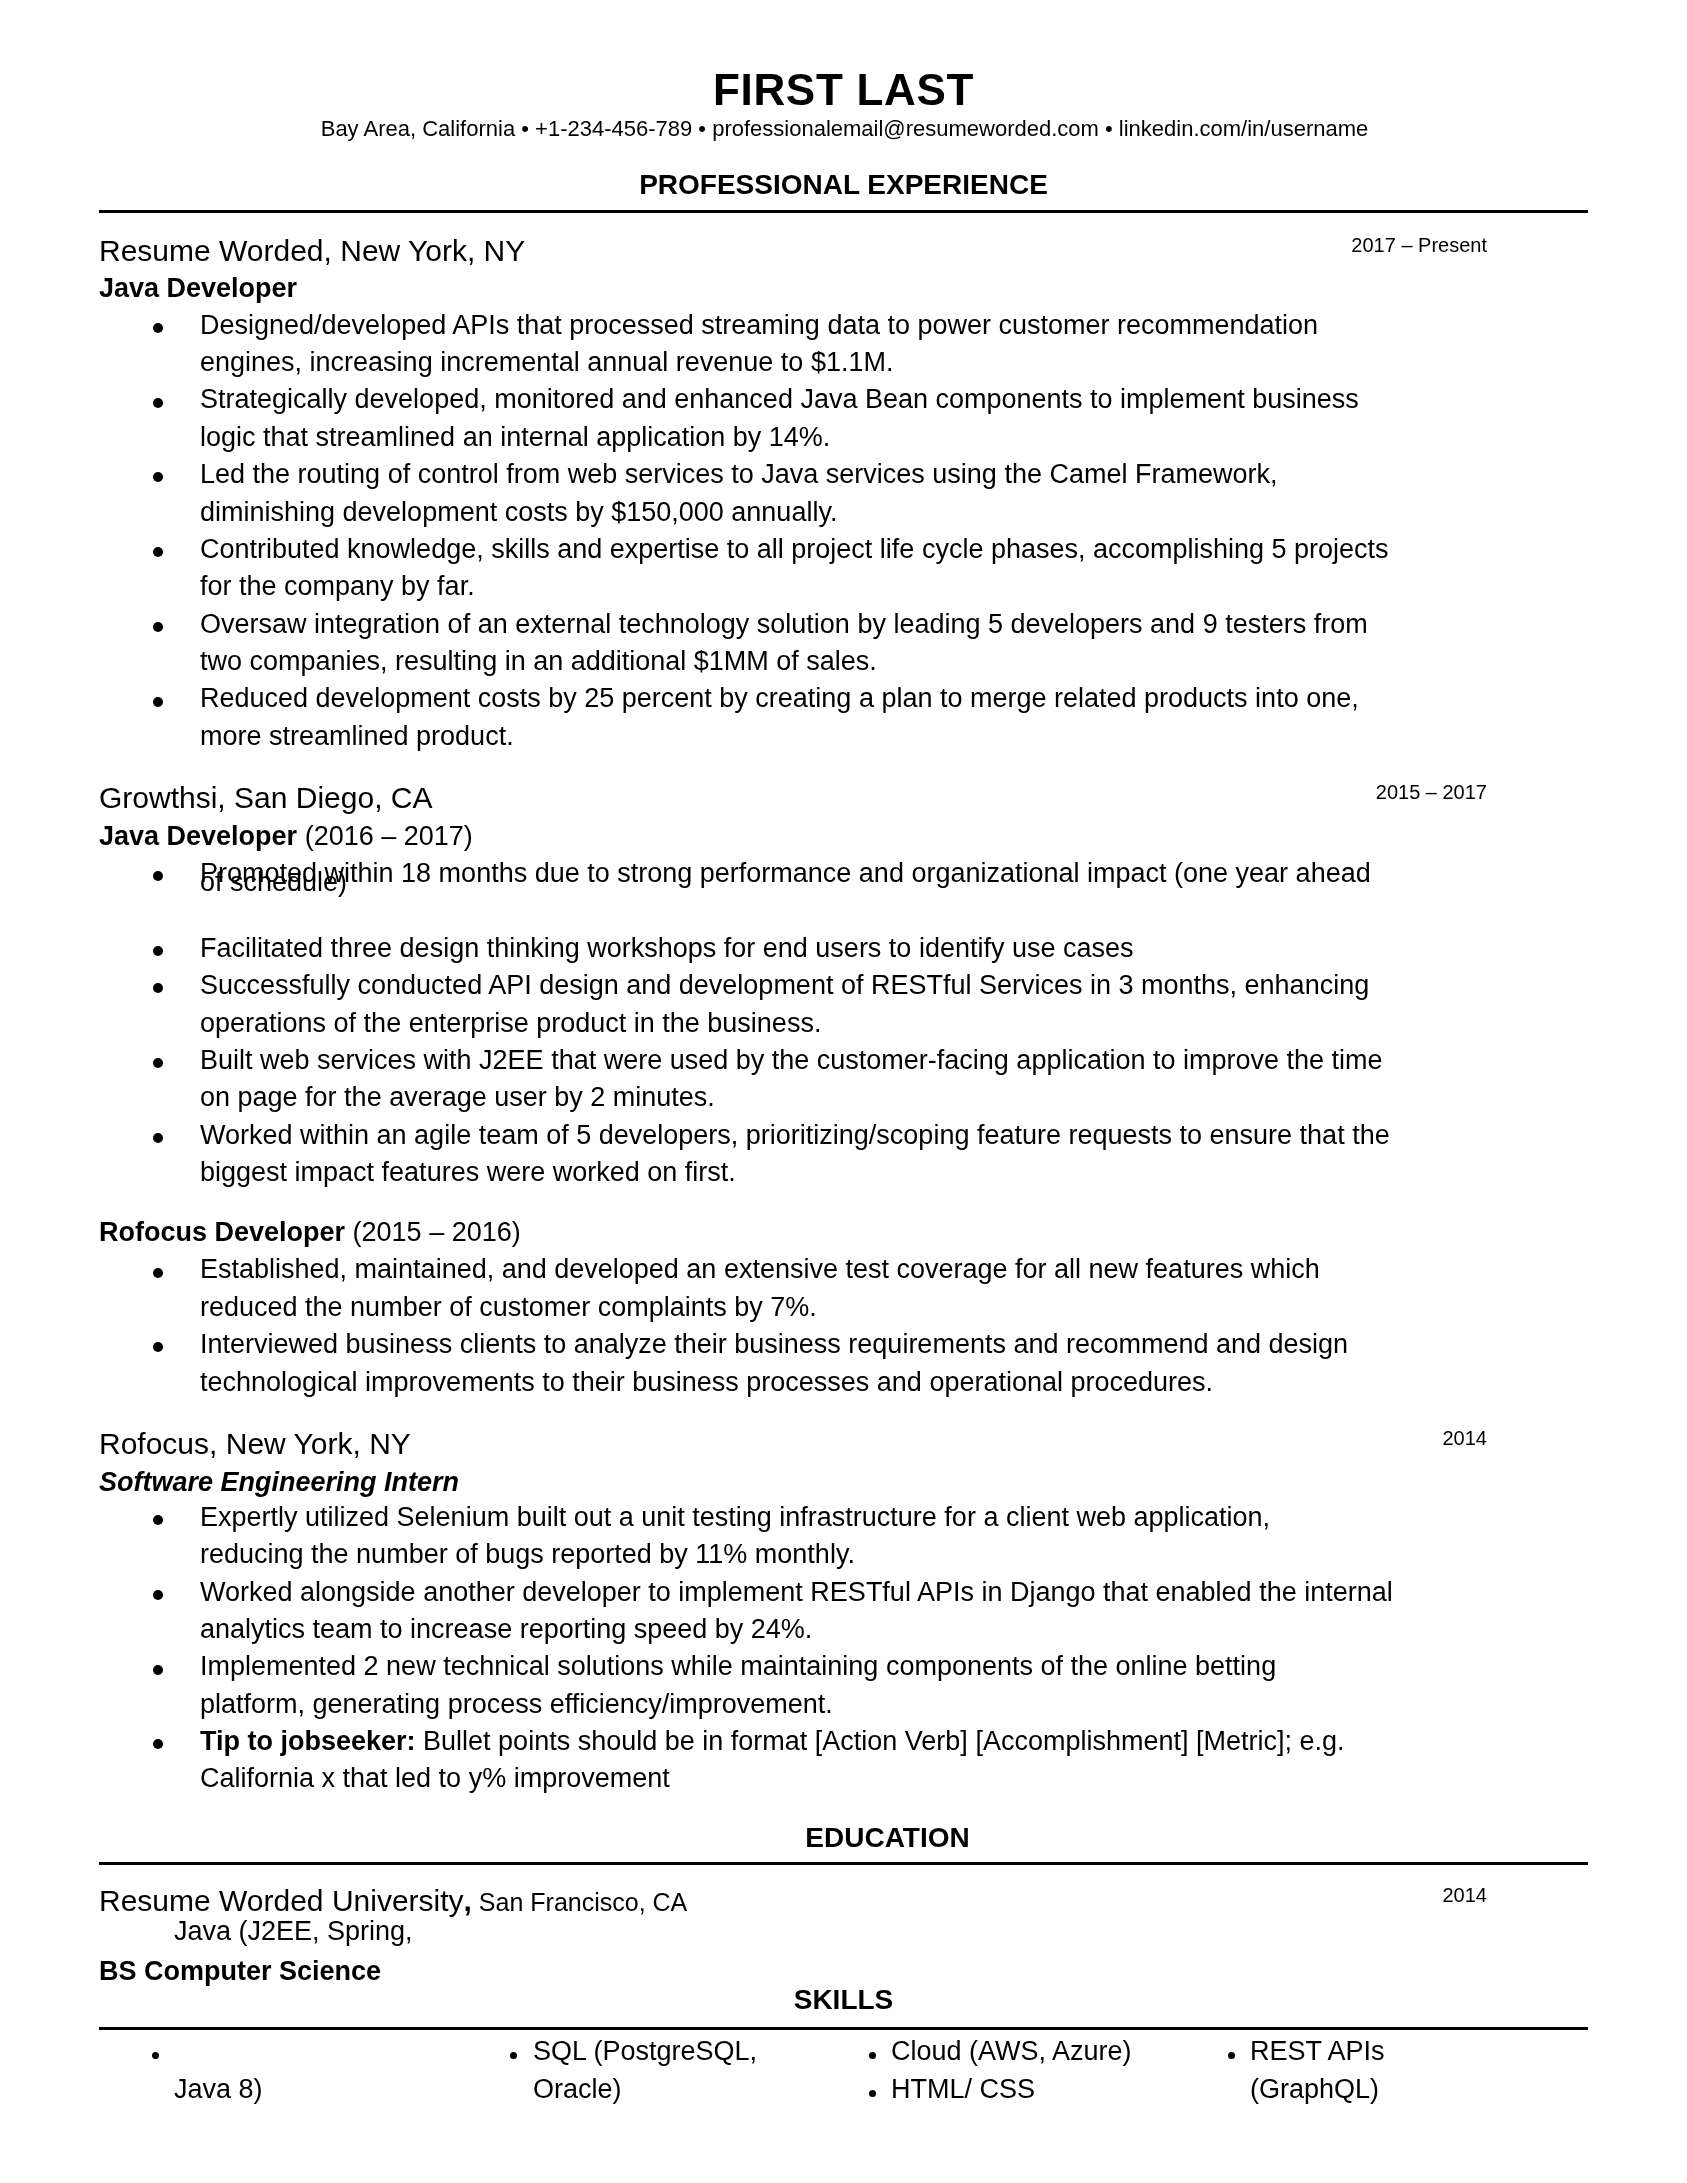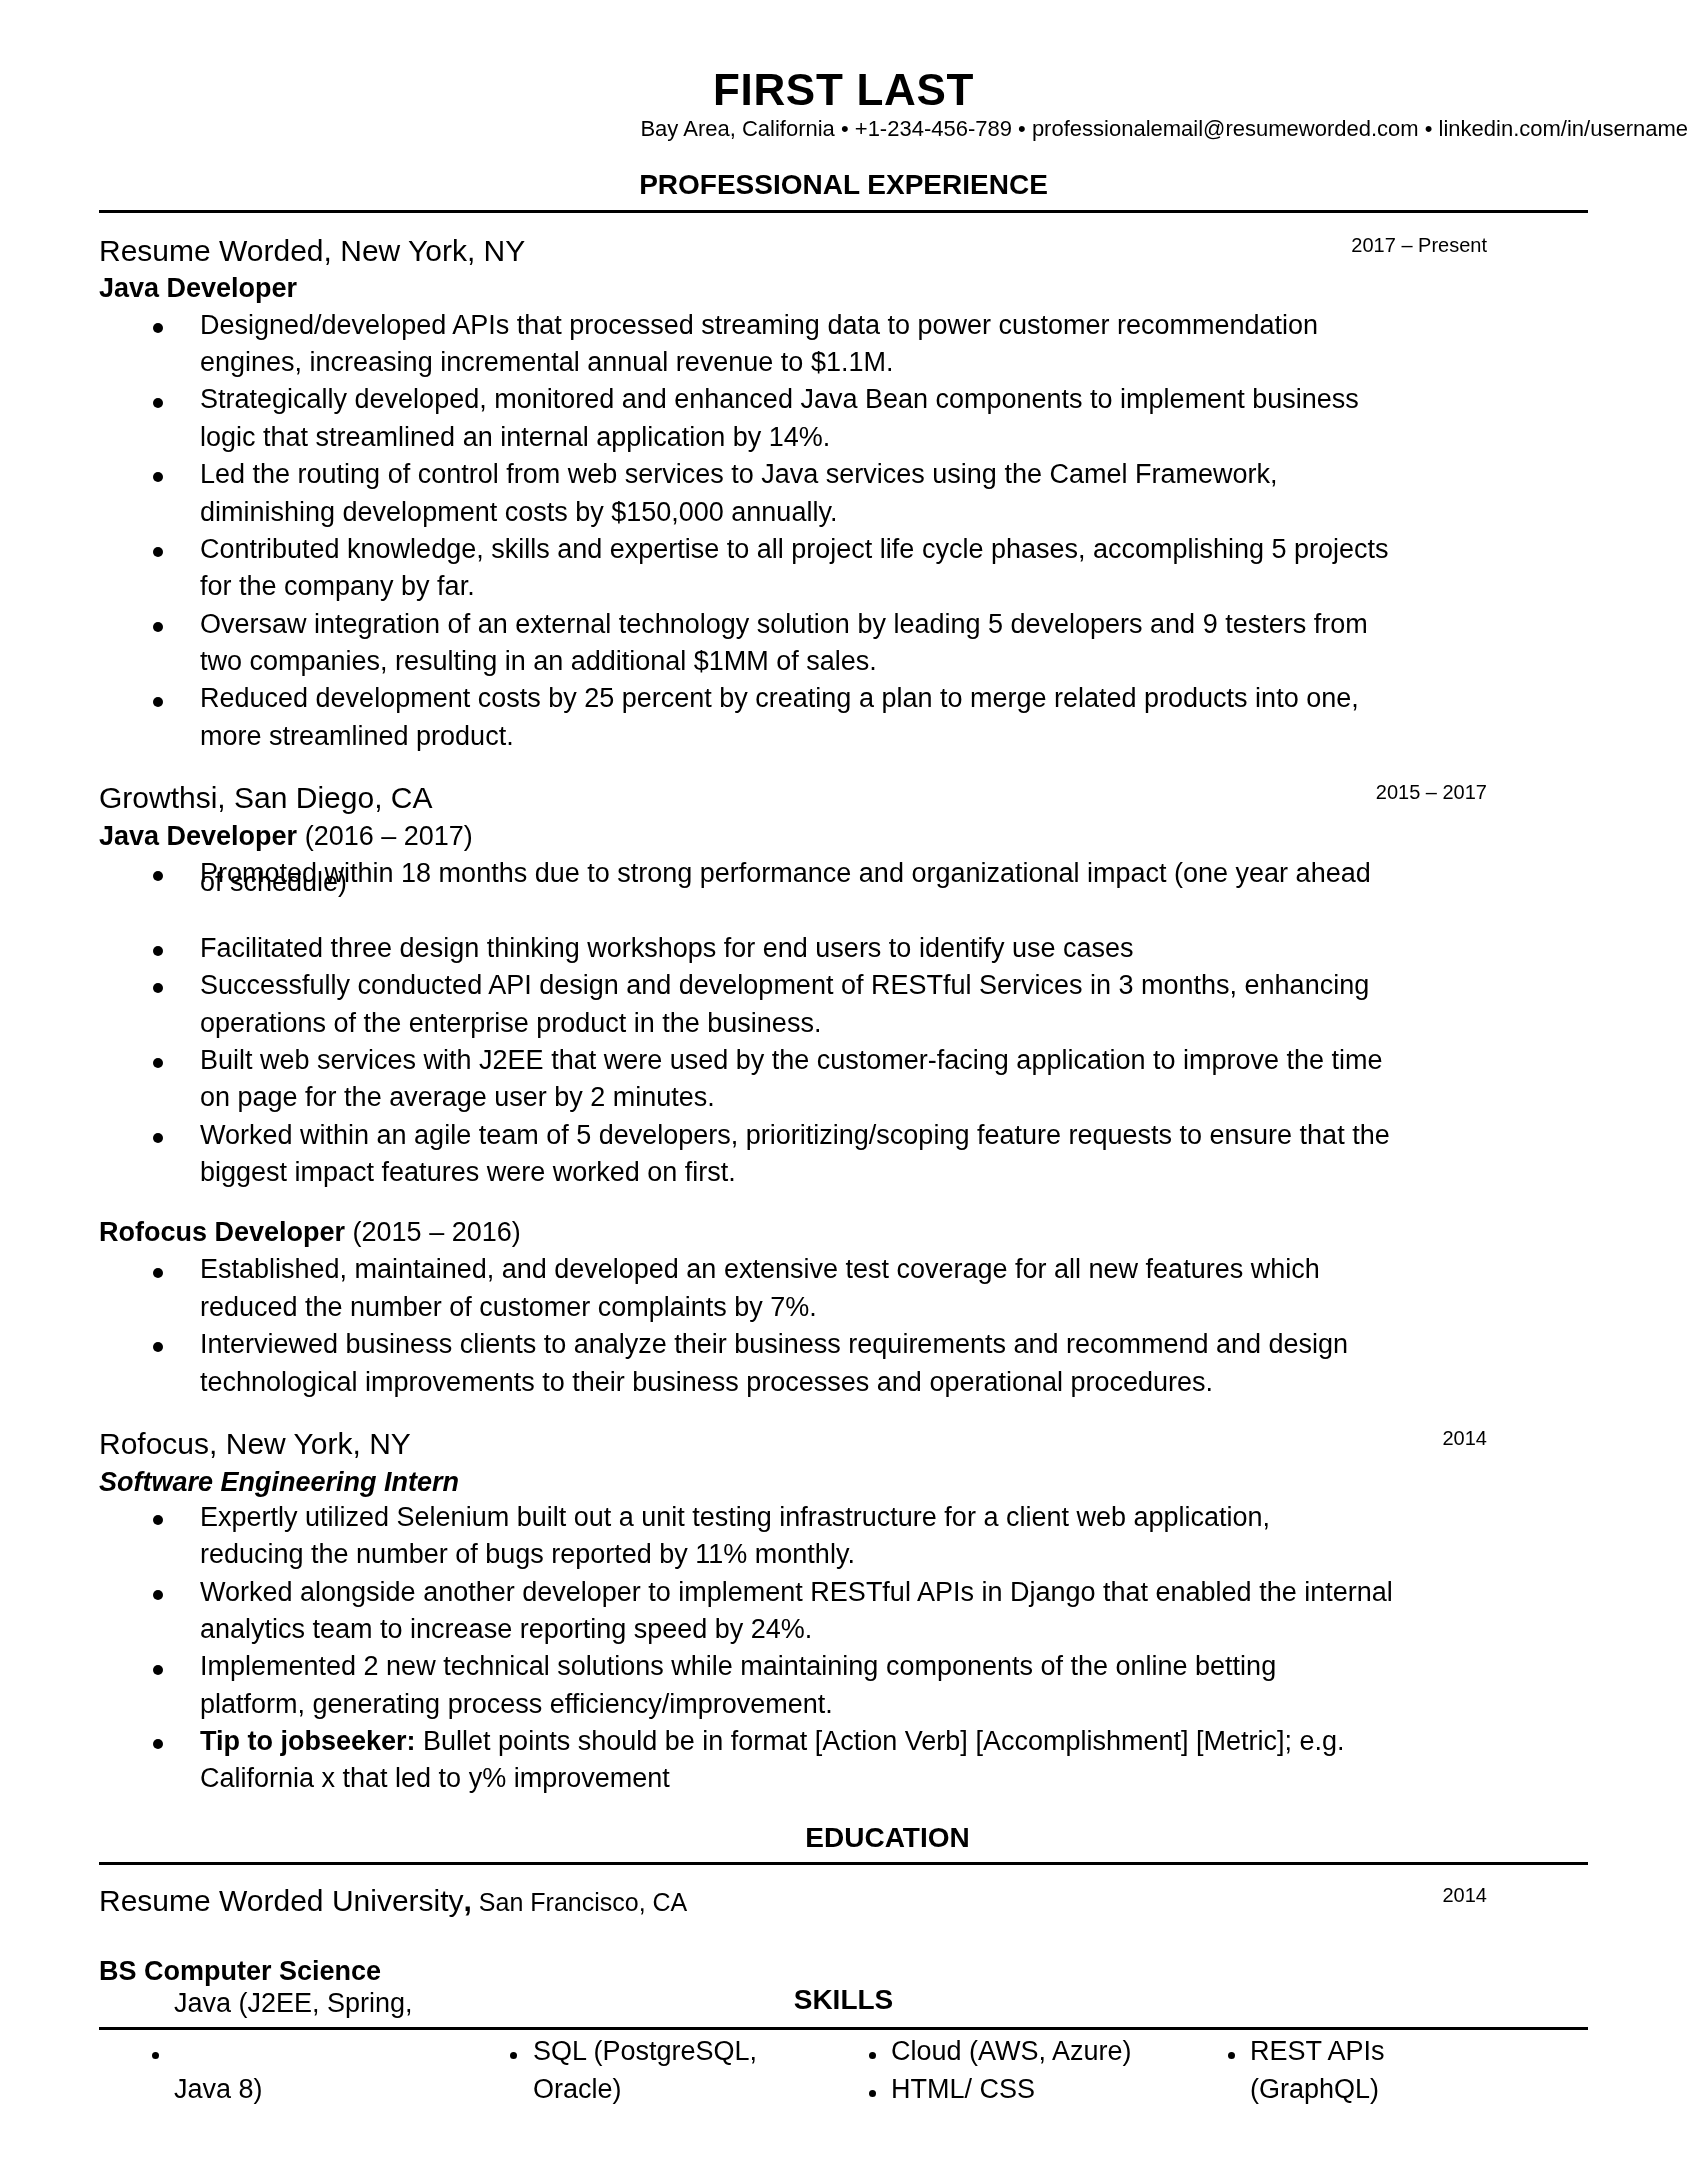--- a/index.html
+++ b/index.html
@@ -1,20 +1,20 @@
 <!DOCTYPE html>
 <html style="font-size:10.6px"><head>
 <meta charset="utf-8">
 <style>
   html, body { margin: 0; padding: 0; background: #ffffff; }
   body { width: 1687px; height: 2183px; position: relative; overflow: hidden;
          font-family: "Liberation Sans", "DejaVu Sans", sans-serif; color: #000; }
   .abs { position: absolute; white-space: nowrap; }
   .name { left: 0; width: 1687px; text-align: center; font-size: 44px; font-weight: bold; letter-spacing: 0.7px; }
-  .contact { left: 1px; width: 1687px; text-align: right; font-size: 22px; }
+  .contact { left: 1px; width: 1687px; text-align: center; font-size: 22px; }
   .section-heading { left: 0; width: 1687px; text-align: center; font-size: 28px; font-weight: bold; }
   .rule { position: absolute; left: 99px; width: 1489px; height: 2.6px; background: #000; }
   .company { left: 99px; font-size: 30px; }
   .date { right: 200px; font-size: 20px; text-align: left; }
   .role { left: 99px; font-size: 27px; font-weight: bold; }
   .role .period { font-weight: normal; }
   .bullet-line { left: 200px; font-size: 27px; }
   .dot { position: absolute; width: 10px; height: 10px; border-radius: 50%; background: #000; }
   .edu-loc { font-size: 25px; }
   .edu-comma { font-weight: bold; }
@@ -98,21 +98,21 @@
 <div class="abs company" style="top:1884px;">
   <span>Resume Worded University</span><span class="edu-comma">,</span><span class="edu-loc"> San Francisco, CA</span>
 </div>
 <div class="abs date" style="top:1884px;">2014</div>
 <div class="abs role" style="top:1956px;">BS Computer Science</div>
 
 <div class="abs section-heading" style="top:1984px;">SKILLS</div>
 <div class="rule" style="top:2027px;"></div>
 <div id="skills">
     <div class="skill-dot" style="left: 152px; top: 2052px;"></div>
-    <div class="abs skill-line" style="left: 174px; top: 1988px;">Java (J2EE, Spring,</div>
+    <div class="abs skill-line" style="left: 174px; top: 1916px;">Java (J2EE, Spring,</div>
     <div class="abs skill-line" style="left: 174px; top: 2074px;">Java 8)</div>
     <div class="skill-dot" style="left: 510px; top: 2052px;"></div>
     <div class="abs skill-line" style="left: 533px; top: 2036px;">SQL (PostgreSQL,</div>
     <div class="abs skill-line" style="left: 533px; top: 2074px;">Oracle)</div>
     <div class="skill-dot" style="left: 869px; top: 2052px;"></div>
     <div class="abs skill-line" style="left: 891px; top: 2036px;">Cloud (AWS, Azure)</div>
     <div class="skill-dot" style="left: 869px; top: 2090px;"></div>
     <div class="abs skill-line" style="left: 891px; top: 2074px;">HTML/ CSS</div>
     <div class="skill-dot" style="left: 1228px; top: 2052px;"></div>
     <div class="abs skill-line" style="left: 1250px; top: 2036px;">REST APIs</div>

